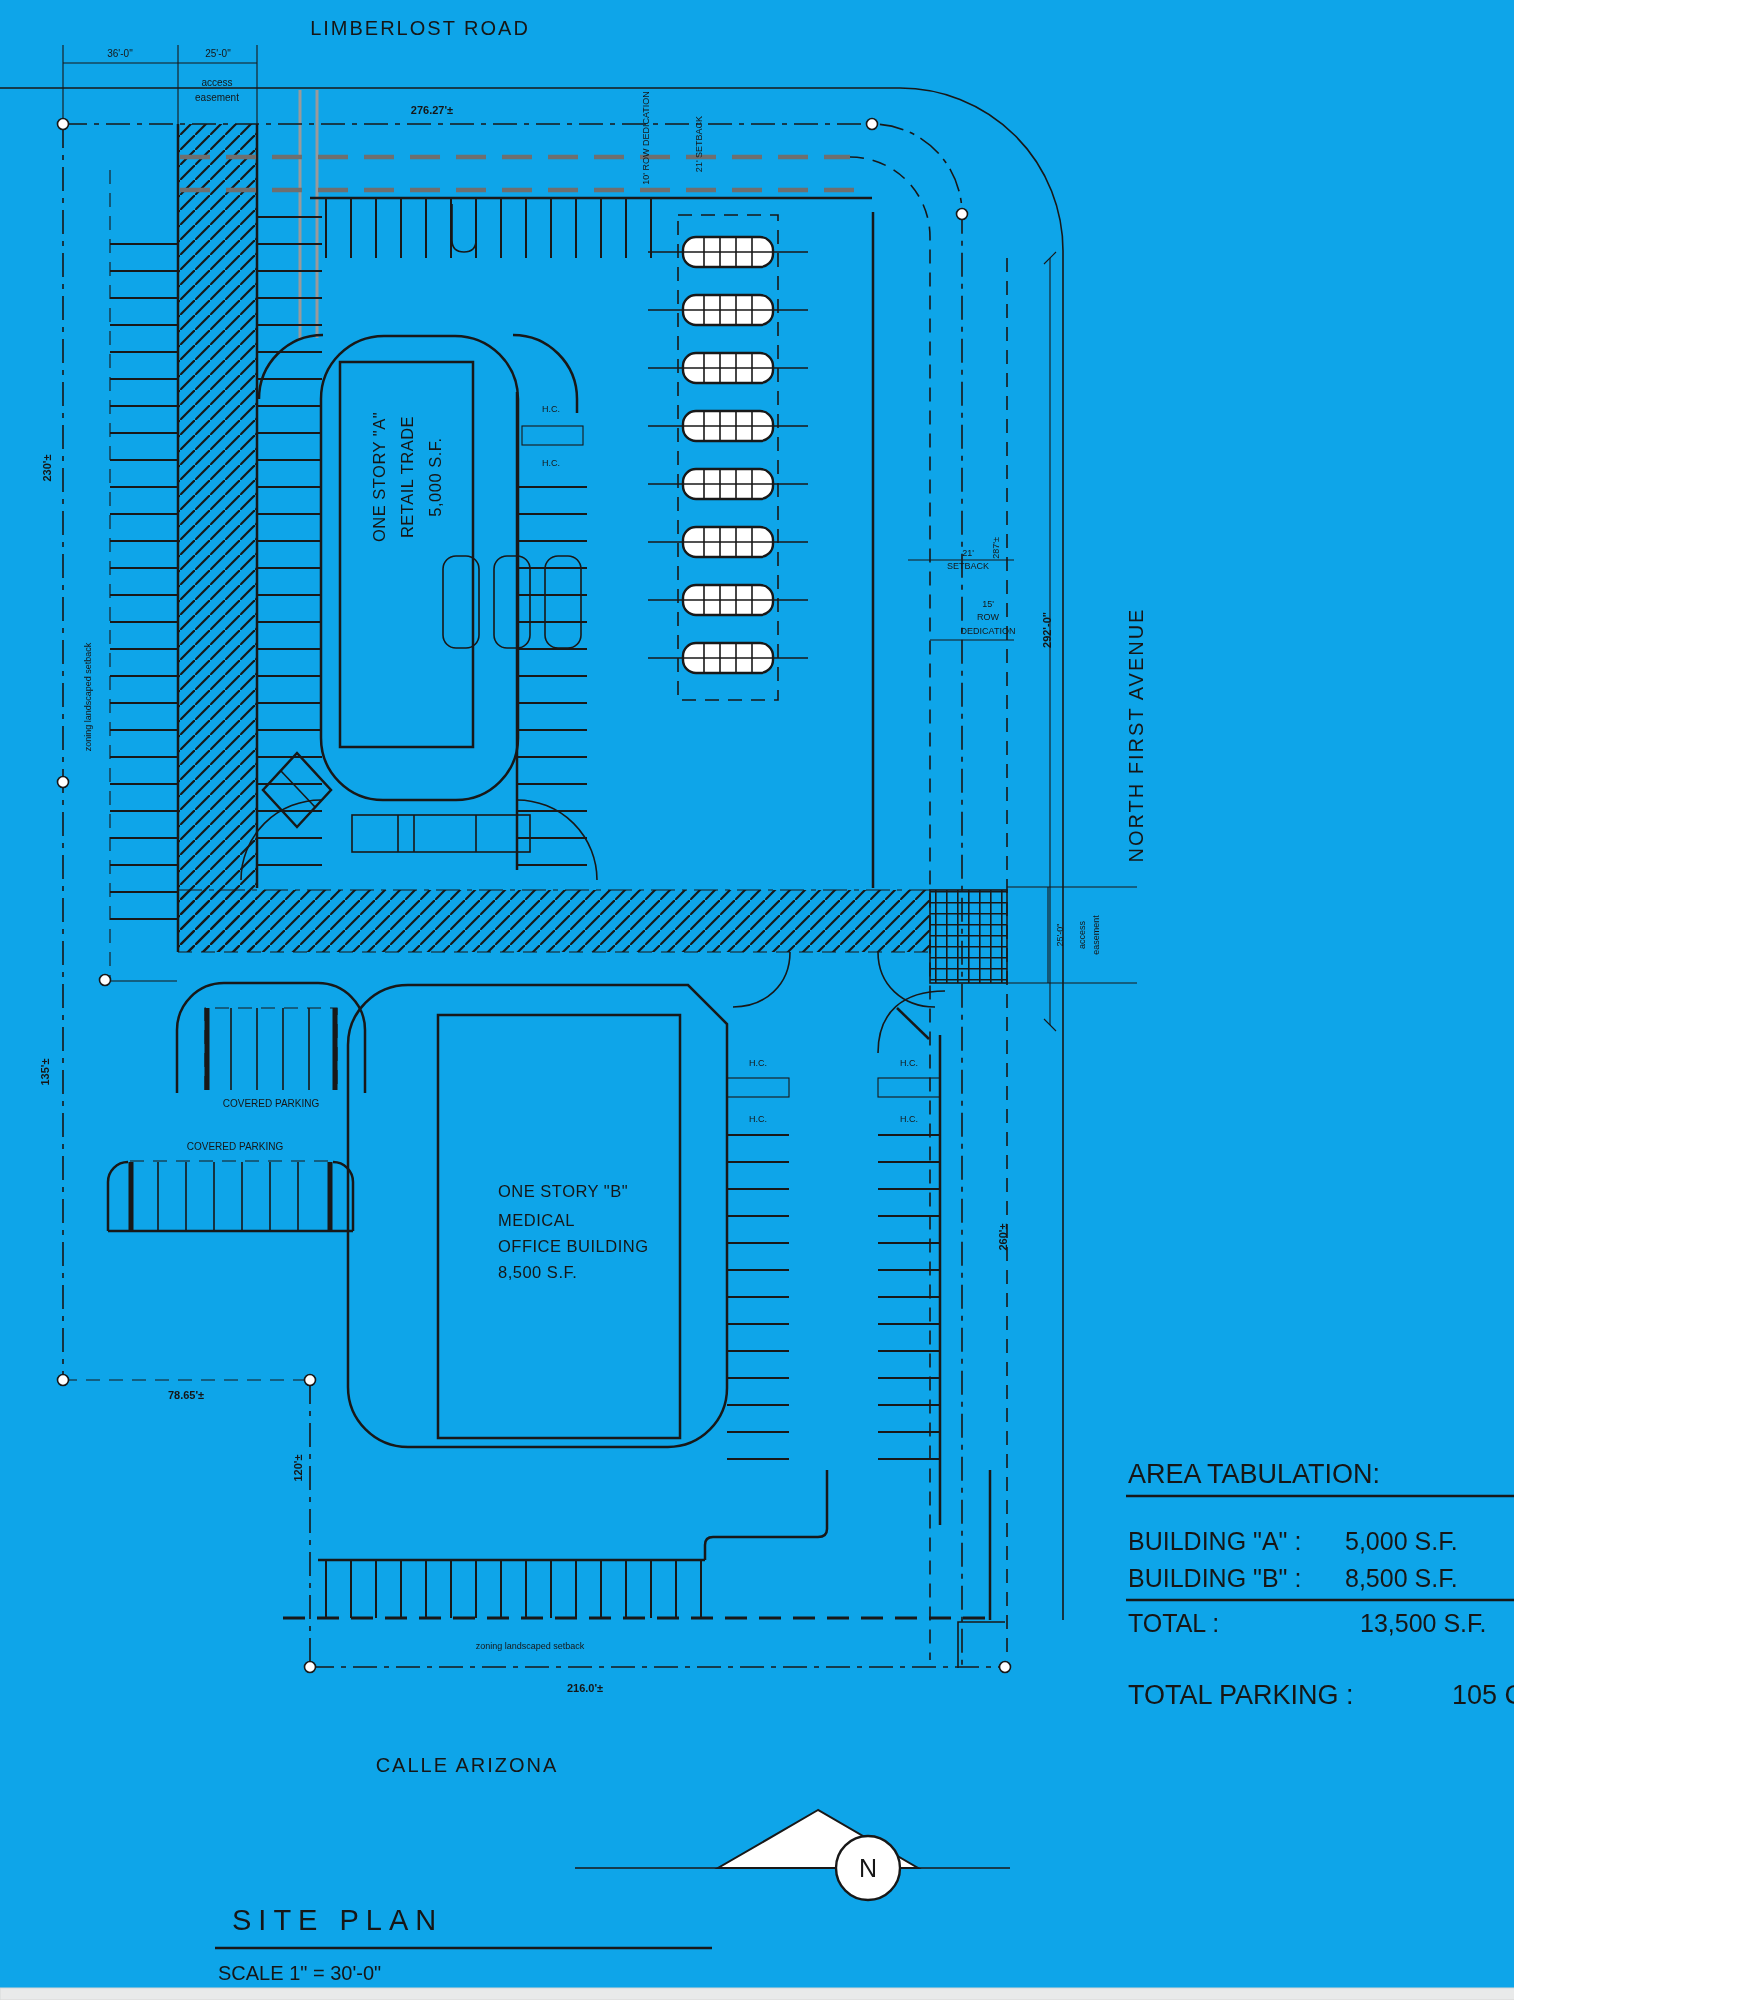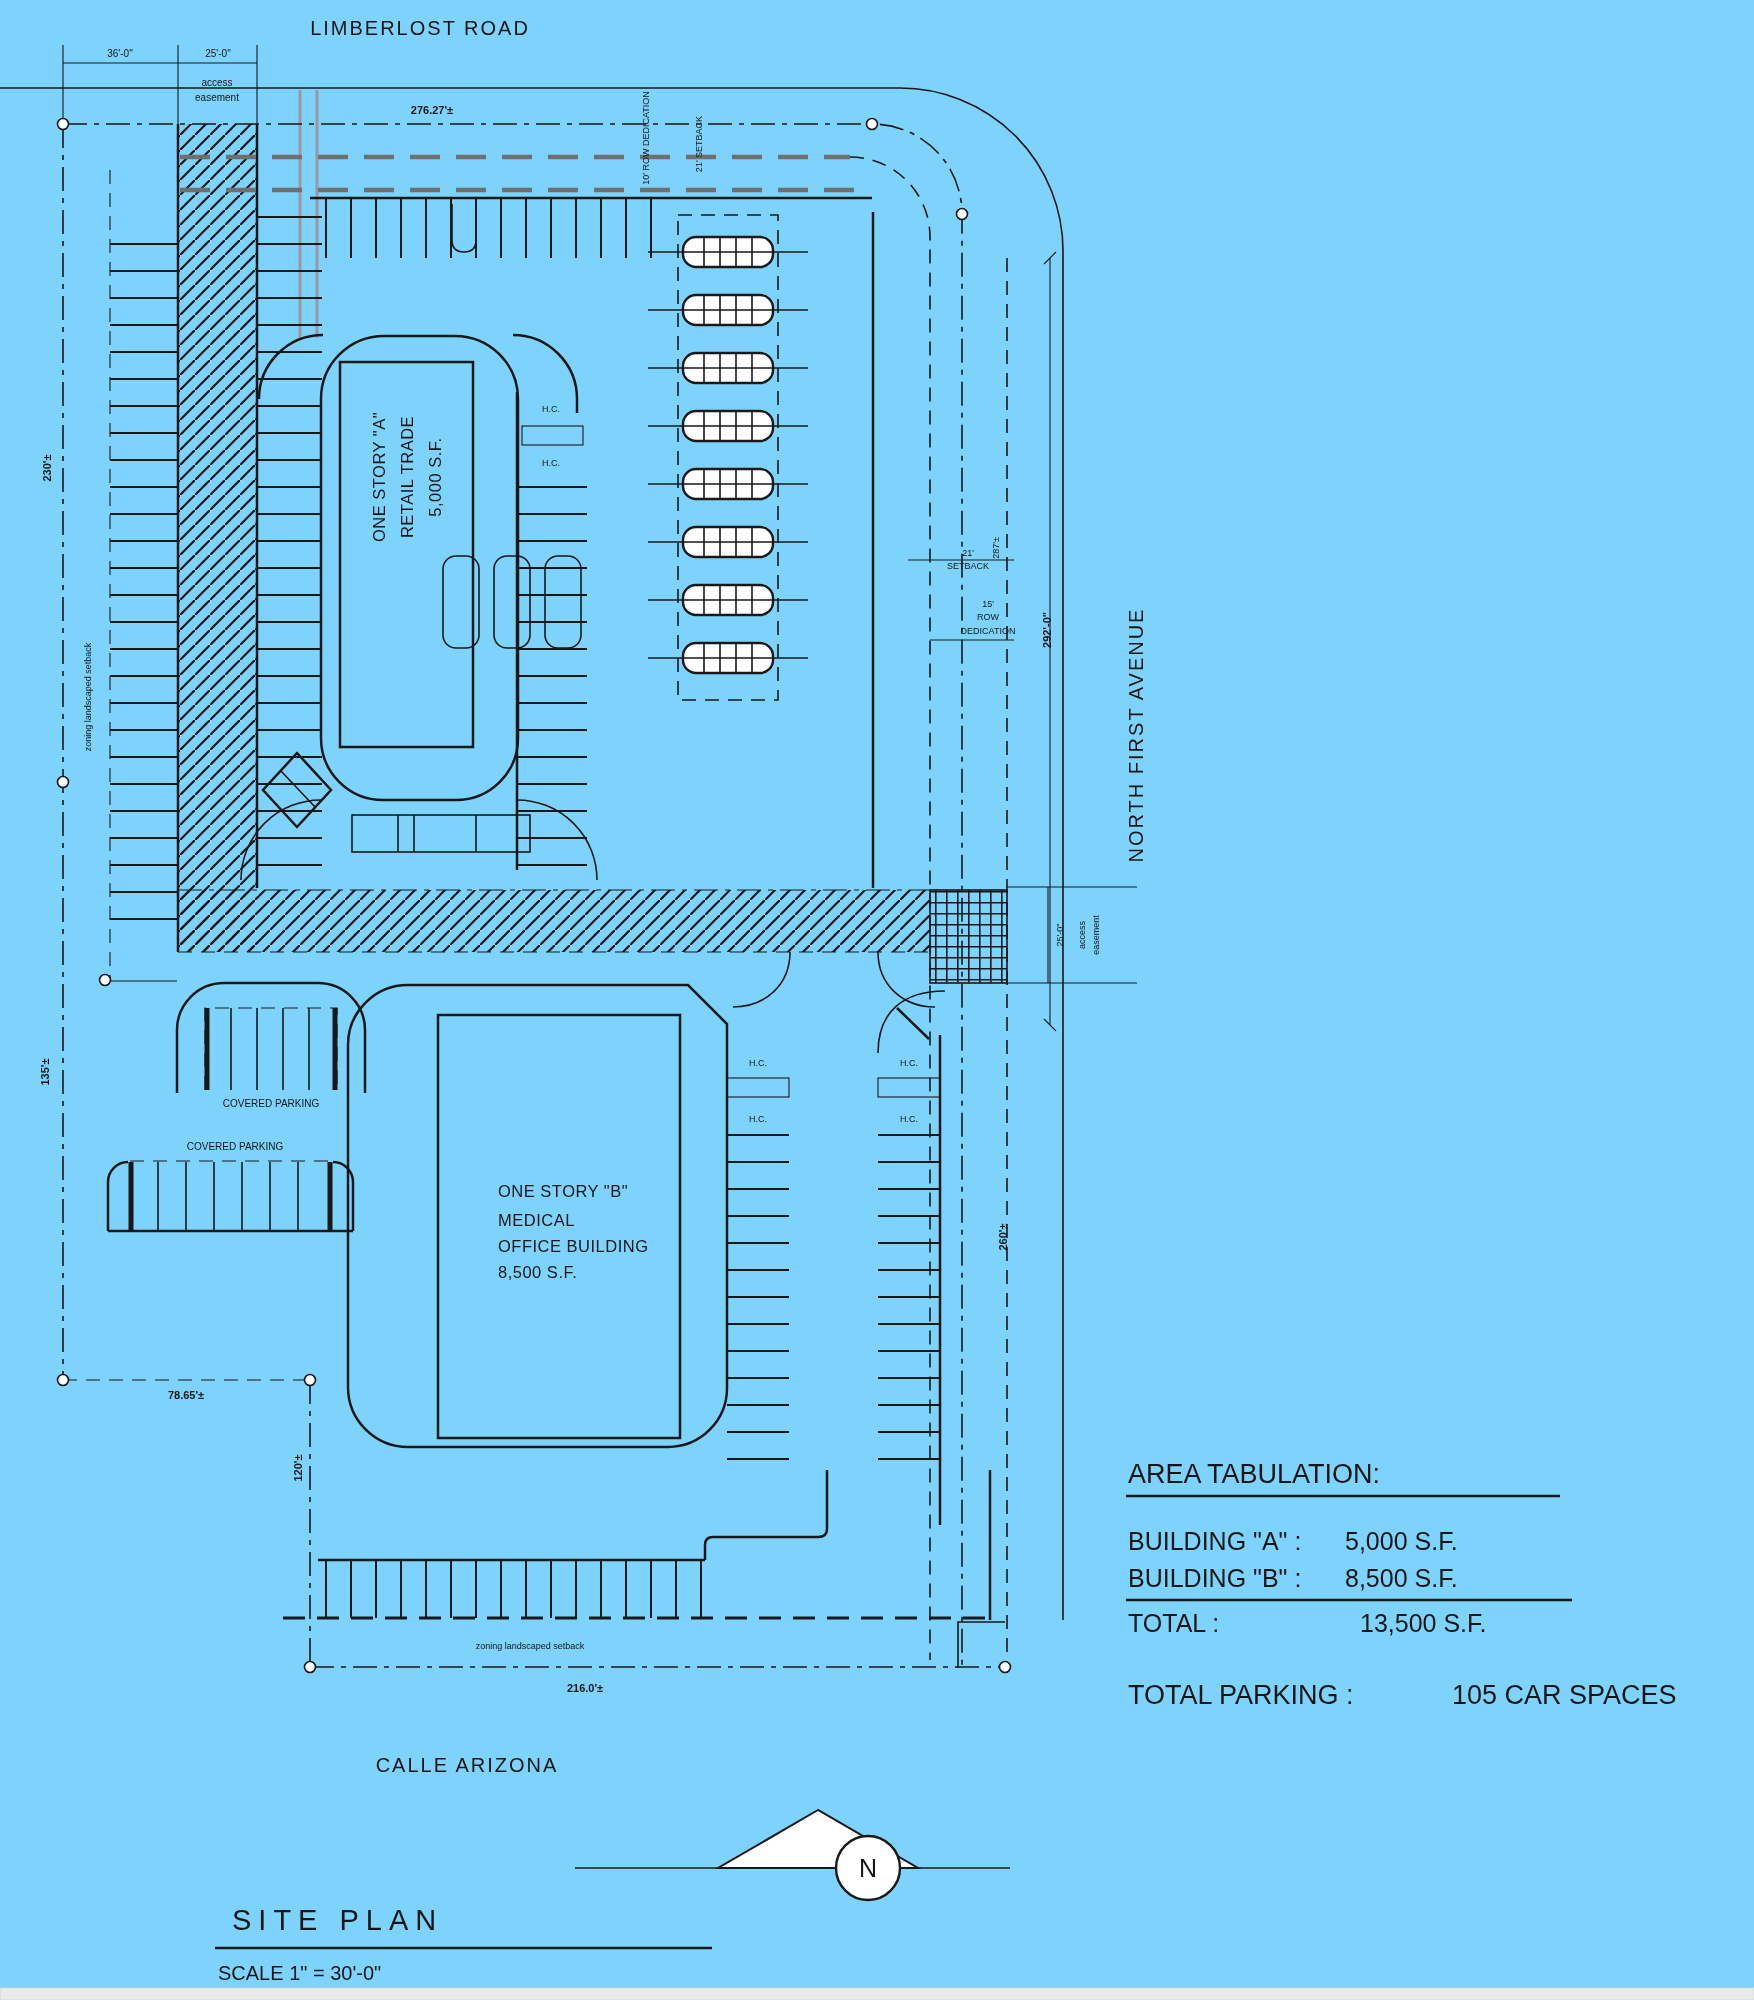--- a/index.html
+++ b/index.html
@@ -1,16 +1,16 @@
 <!DOCTYPE html>
 <html><head>
 <meta charset="utf-8">
 <style>
   html,body{margin:0;padding:0;background:#ffffff;}
-  #stage{position:relative;width:1754px;height:2000px;background:#7dd3fc;overflow:hidden;}
+  #stage{position:relative;width:1514px;height:2000px;background:#0ea5e9;overflow:hidden;}
   svg{position:absolute;left:0;top:0;}
   .ln{stroke:#181818;fill:none;stroke-width:1.6;}
   .thk{stroke-width:2.5;}
   .thin{stroke-width:1.1;}
   .dash{stroke-dasharray:14 9;}
   .dd{stroke-dasharray:24 7 5 7;}
   .gdash{stroke:#6f6f6f;stroke-width:4.5;stroke-dasharray:30 16;fill:none;}
   .gray{stroke:#9a9a9a;stroke-width:3;fill:none;}
   .cap{stroke:#181818;stroke-width:5;fill:none;}
   .node{fill:#ffffff;stroke:#181818;stroke-width:1.6;}

